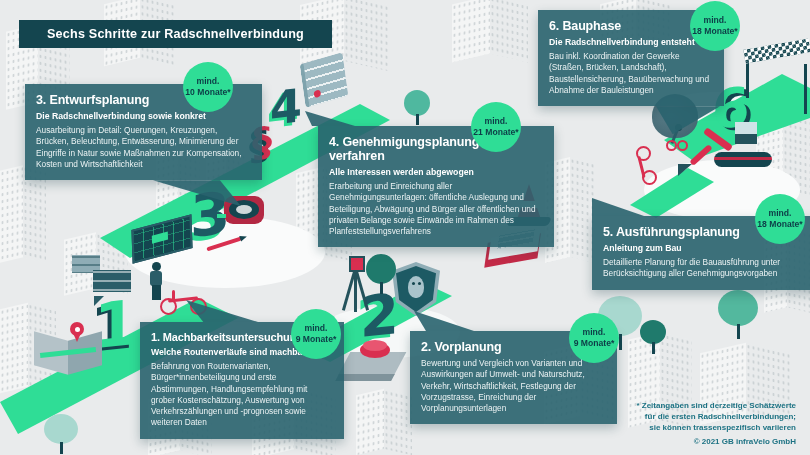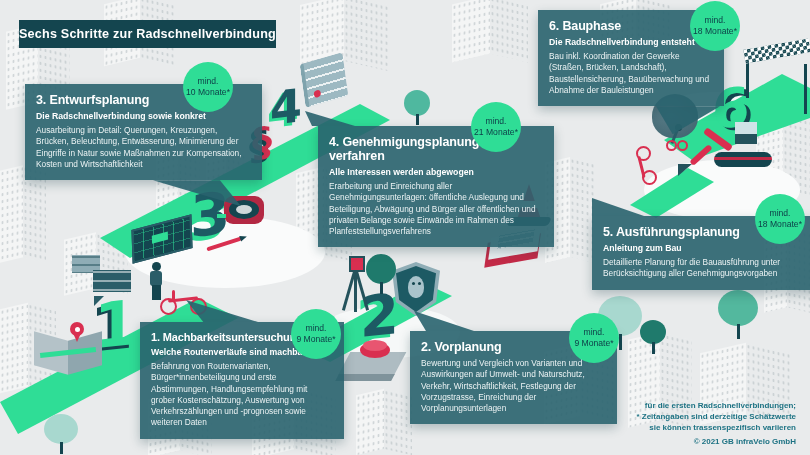--- a/index.html
+++ b/index.html
@@ -22,24 +22,24 @@
             padding:9px 11px 10px;box-shadow:0 4px 10px rgba(18,58,66,.28);}
   .ptr{position:absolute;background:rgba(41,99,110,.9);}
   .step-h{font-size:12.5px;font-weight:bold;letter-spacing:-.15px;margin:0 0 4px;}
   .h-sm{font-size:11px;}
   .step-sub{font-size:8.7px;font-weight:bold;margin:0 0 4px;}
   .step-body{font-size:8.3px;line-height:1.36;color:#ecf3f4;}
 
   .badge{position:absolute;z-index:7;width:50px;height:50px;border-radius:50%;
          background:#2fdd96;color:#0d3d47;display:flex;flex-direction:column;
          align-items:center;justify-content:center;text-align:center;
-         font-size:8.6px;font-weight:normal;line-height:1.3;}
+         font-size:8.6px;font-weight:bold;line-height:1.3;}
 
   .title-box{position:absolute;left:19px;top:20px;z-index:8;background:#14454f;color:#fff;
-             font-size:12.6px;font-weight:bold;padding:7px 0;letter-spacing:.2px;}
+             font-size:12.6px;font-weight:bold;padding:7px 28px;letter-spacing:.2px;}
 
   .footnote{position:absolute;right:14px;top:401px;z-index:8;text-align:right;
             font-size:8px;font-weight:bold;color:#1e7384;line-height:1.35;}
   .copyright{position:absolute;right:14px;top:437px;z-index:8;font-size:8px;
              font-weight:bold;color:#1e7384;}
 
   
   .iso-num{position:absolute;z-index:3;font-family:"DejaVu Sans",sans-serif;font-weight:bold;
            transform:skewY(-6deg);line-height:1;}
   .n1{left:94px;top:294px;font-size:62px;color:#2fdd96;text-shadow:-4px 3px 0 #14454f;}
@@ -439,19 +439,19 @@
     <div class="ptr" style="left:4px;top:-20px;width:60px;height:20px;clip-path:polygon(0 0,100% 100%,20% 100%)"></div>
     <div class="step-h">2. Vorplanung</div>
     <div class="step-body">Bewertung und Vergleich von Varianten und Auswirkungen auf Umwelt- und Naturschutz, Verkehr, Wirtschaftlichkeit, Festlegung der Vorzugstrasse, Einreichung der Vorplanungsunterlagen</div>
   </div>
   <div class="badge" style="left:569px;top:313px">
     <div>mind.</div>
     <div>9 Monate*</div>
   </div>
 
   <div class="footnote">
+    <div>* Zeitangaben sind derzeitige Schätzwerte</div>
     <div>für die ersten Radschnellverbindungen;</div>
-    <div>* Zeitangaben sind derzeitige Schätzwerte</div>
     <div>sie können trassenspezifisch variieren</div>
   </div>
   <div class="copyright">© 2021 GB infraVelo GmbH</div>
 
 </div>
 
 </body></html>

